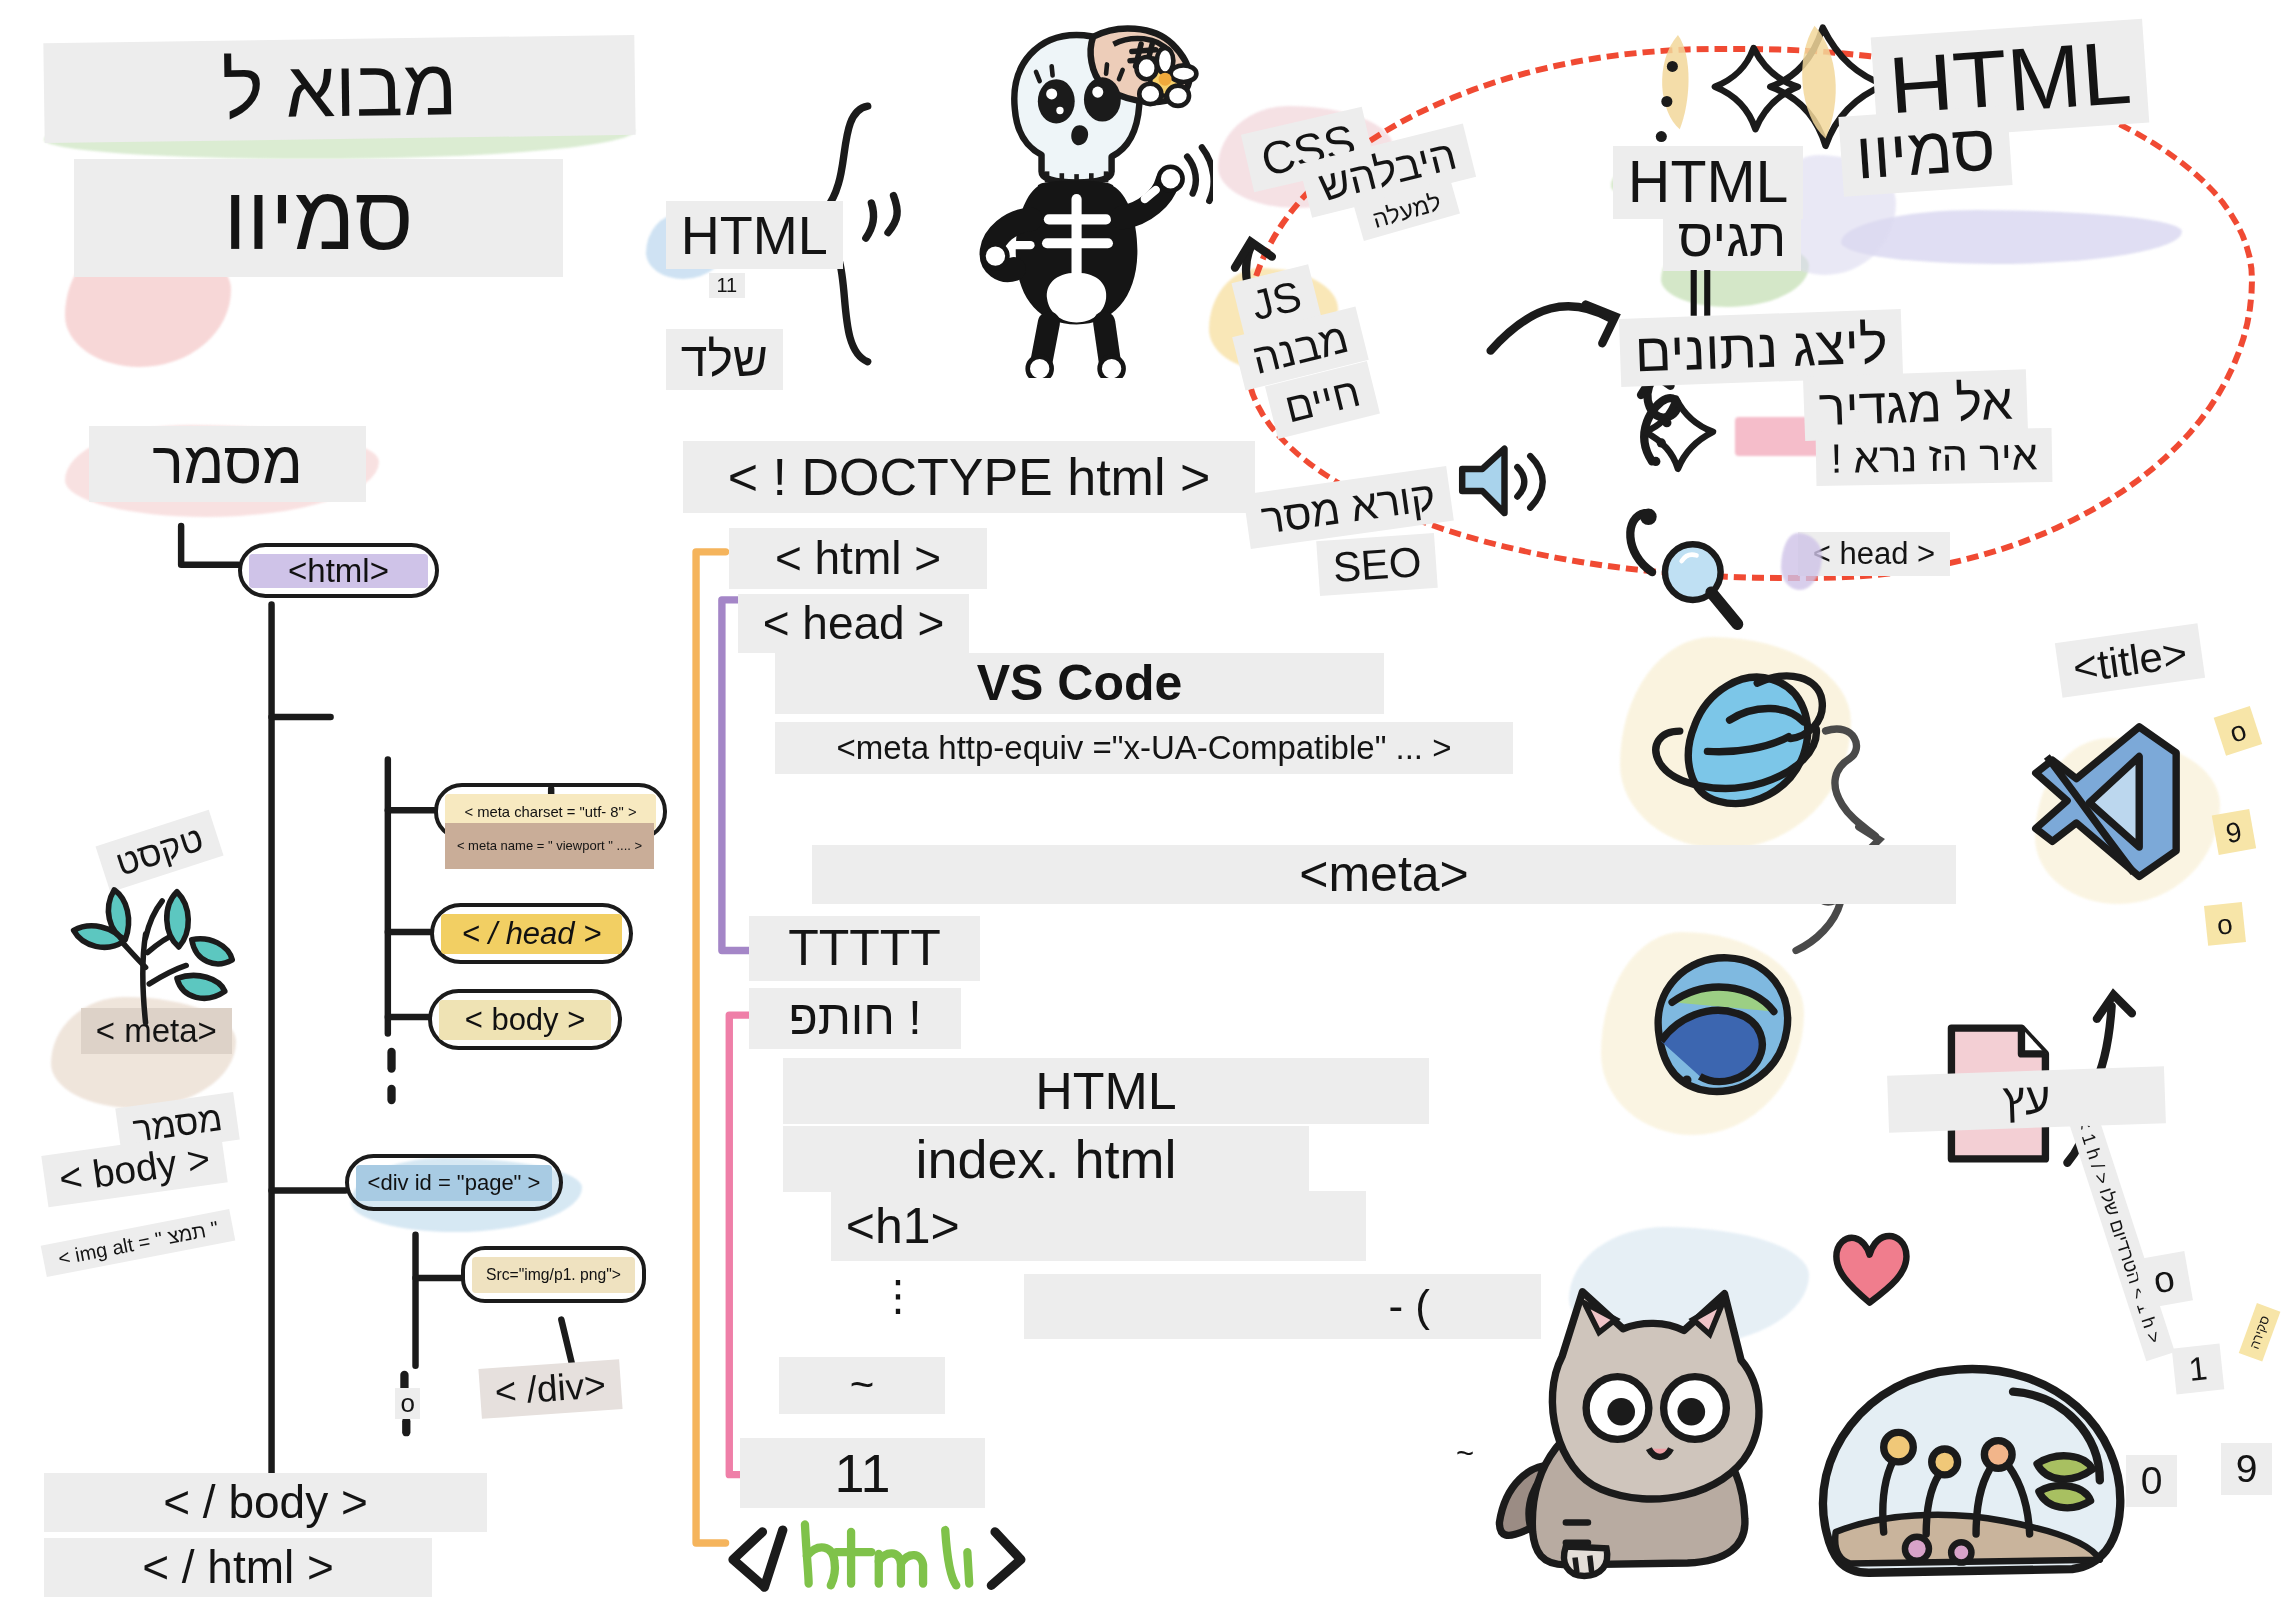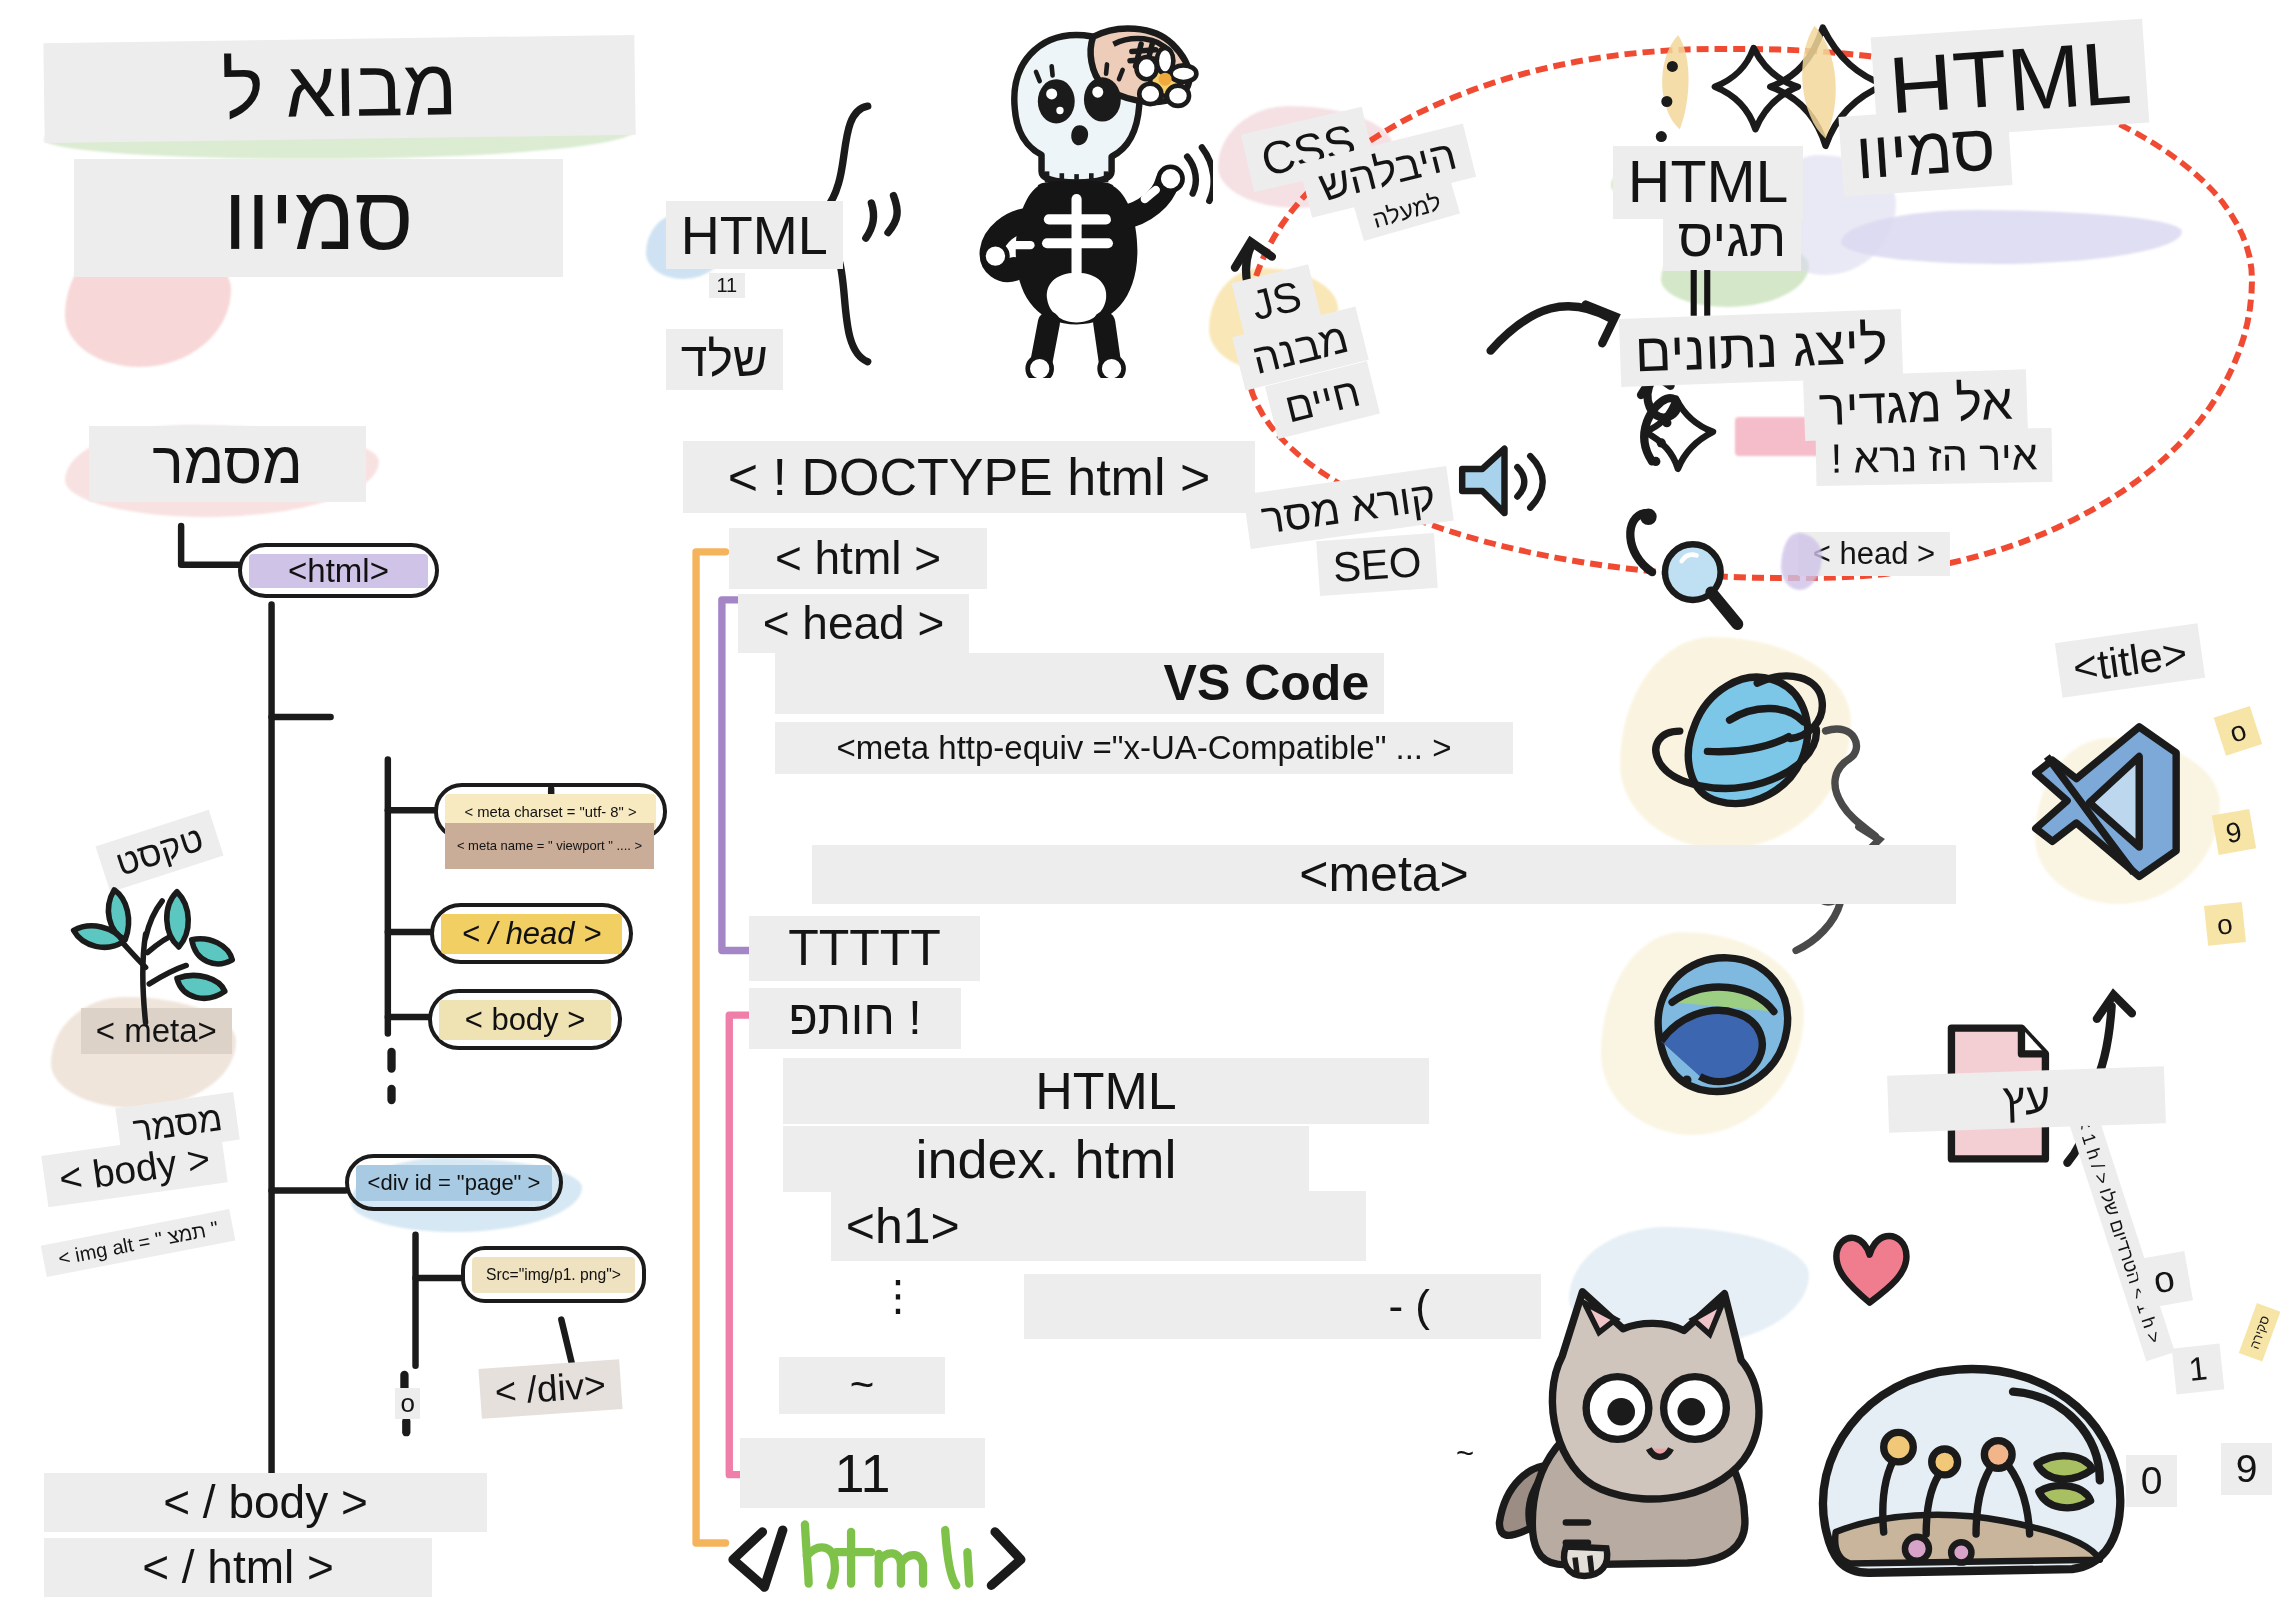--- a/index.html
+++ b/index.html
@@ -475,21 +475,21 @@
 
   <div class="chip" style="left:683px;top:441px;width:572px;height:72px;font-size:52px;display:flex;align-items:center;justify-content:center;">
     <span>&lt; ! DOCTYPE html &gt;</span>
   </div>
   <div class="chip" style="left:729px;top:528px;width:258px;height:61px;font-size:46px;display:flex;align-items:center;justify-content:center;">
     <span>&lt; html &gt;</span>
   </div>
   <div class="chip" style="left:738px;top:594px;width:231px;height:59px;font-size:46px;display:flex;align-items:center;justify-content:center;">
     <span>&lt; head &gt;</span>
   </div>
-  <div class="chip" style="left:775px;top:653px;width:609px;height:61px;font-size:50px;display:flex;align-items:center;justify-content:flex-end;font-weight:700;">
+  <div class="chip" style="left:775px;top:653px;width:609px;height:61px;font-size:50px;display:flex;align-items:center;justify-content:center;font-weight:700;">
     <span>VS Code</span>
   </div>
   <div class="chip" style="left:775px;top:722px;width:738px;height:52px;font-size:33px;display:flex;align-items:center;justify-content:center;">
     <span>&lt;meta http-equiv ="x-UA-Compatible" ... &gt;</span>
   </div>
   <div class="chip" style="left:812px;top:845px;width:1144px;height:59px;font-size:50px;display:flex;align-items:center;justify-content:center;">
     <span>&lt;meta&gt;</span>
   </div>
   <div class="chip" style="left:749px;top:916px;width:231px;height:65px;font-size:50px;display:flex;align-items:center;justify-content:center;">
     <span>TTTTT</span>

